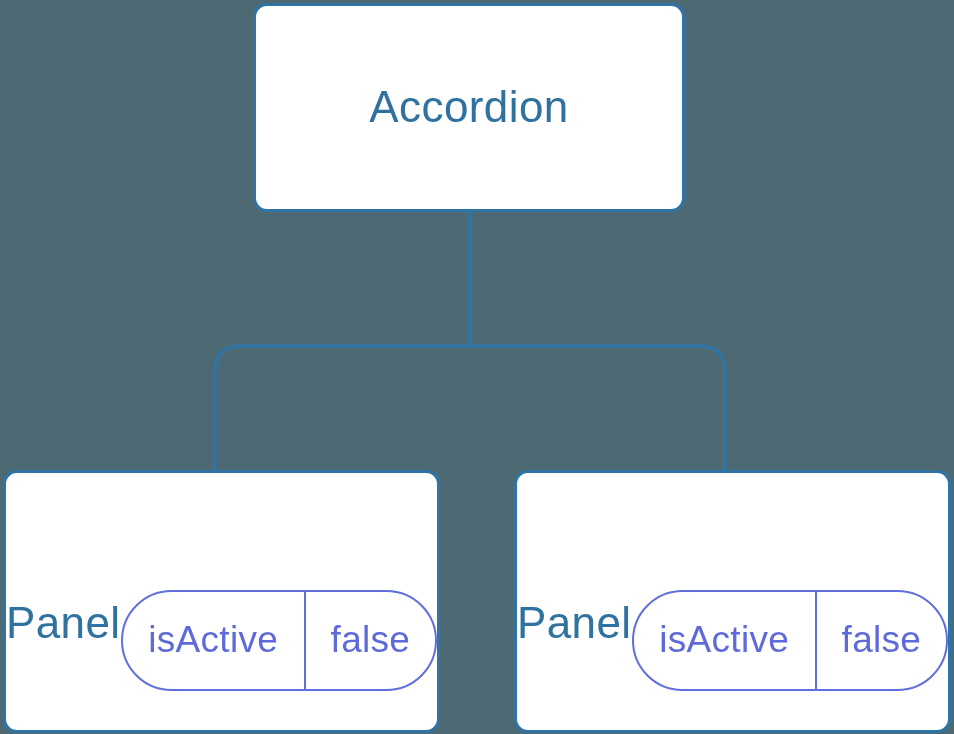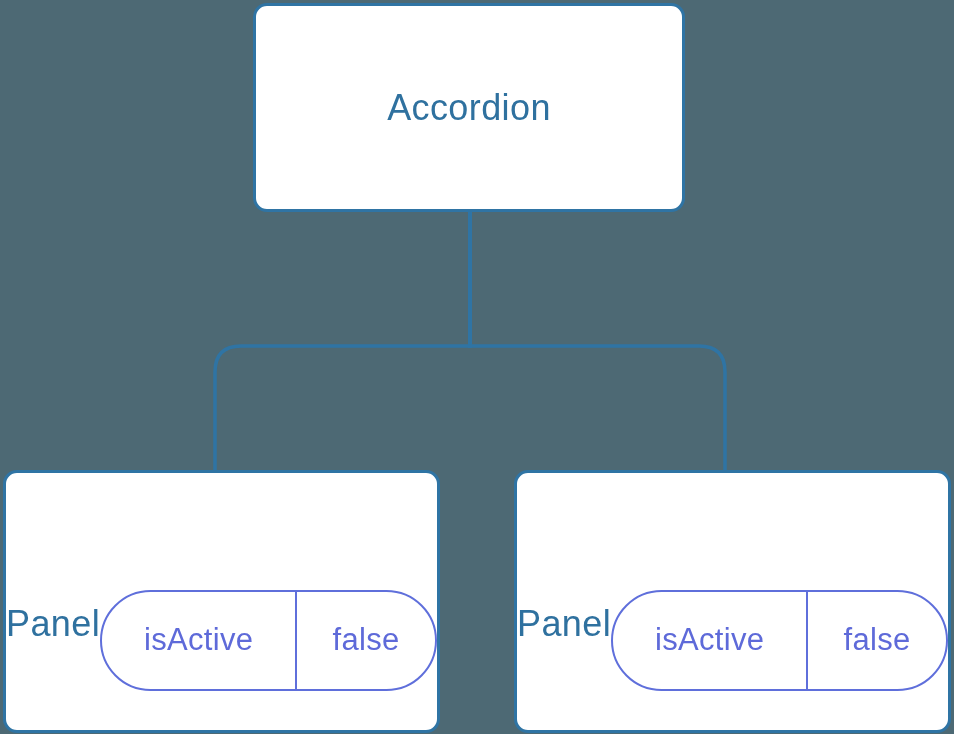--- a/index.html
+++ b/index.html
@@ -24,21 +24,21 @@
     position: absolute;
     box-sizing: border-box;
     background: #ffffff;
     border: 3px solid #2f74a4;
     border-radius: 14px;
     z-index: 1;
   }
 
   .node-title {
     color: #2f719f;
-    font-size: 36px;
+    font-size: 44px;
     font-weight: 500;
     letter-spacing: 0.4px;
     line-height: 1.15;
   }
 
   .root-node {
     left: 253px; top: 3px;
     width: 432px; height: 209px;
     display: flex;
     align-items: center;
@@ -66,21 +66,21 @@
     display: flex;
     align-items: stretch;
     background: #ffffff;
   }
 
   .state-key, .state-value {
     display: flex;
     align-items: center;
     justify-content: center;
     color: #5e6ad9;
-    font-size: 31px;
+    font-size: 37px;
     letter-spacing: 0.3px;
   }
   .state-key {
     flex: 0 0 58%;
     border-right: 2.5px solid #5f6fdb;
   }
   .state-value { flex: 1 1 auto; }
 </style>
 </head>
 <body>

